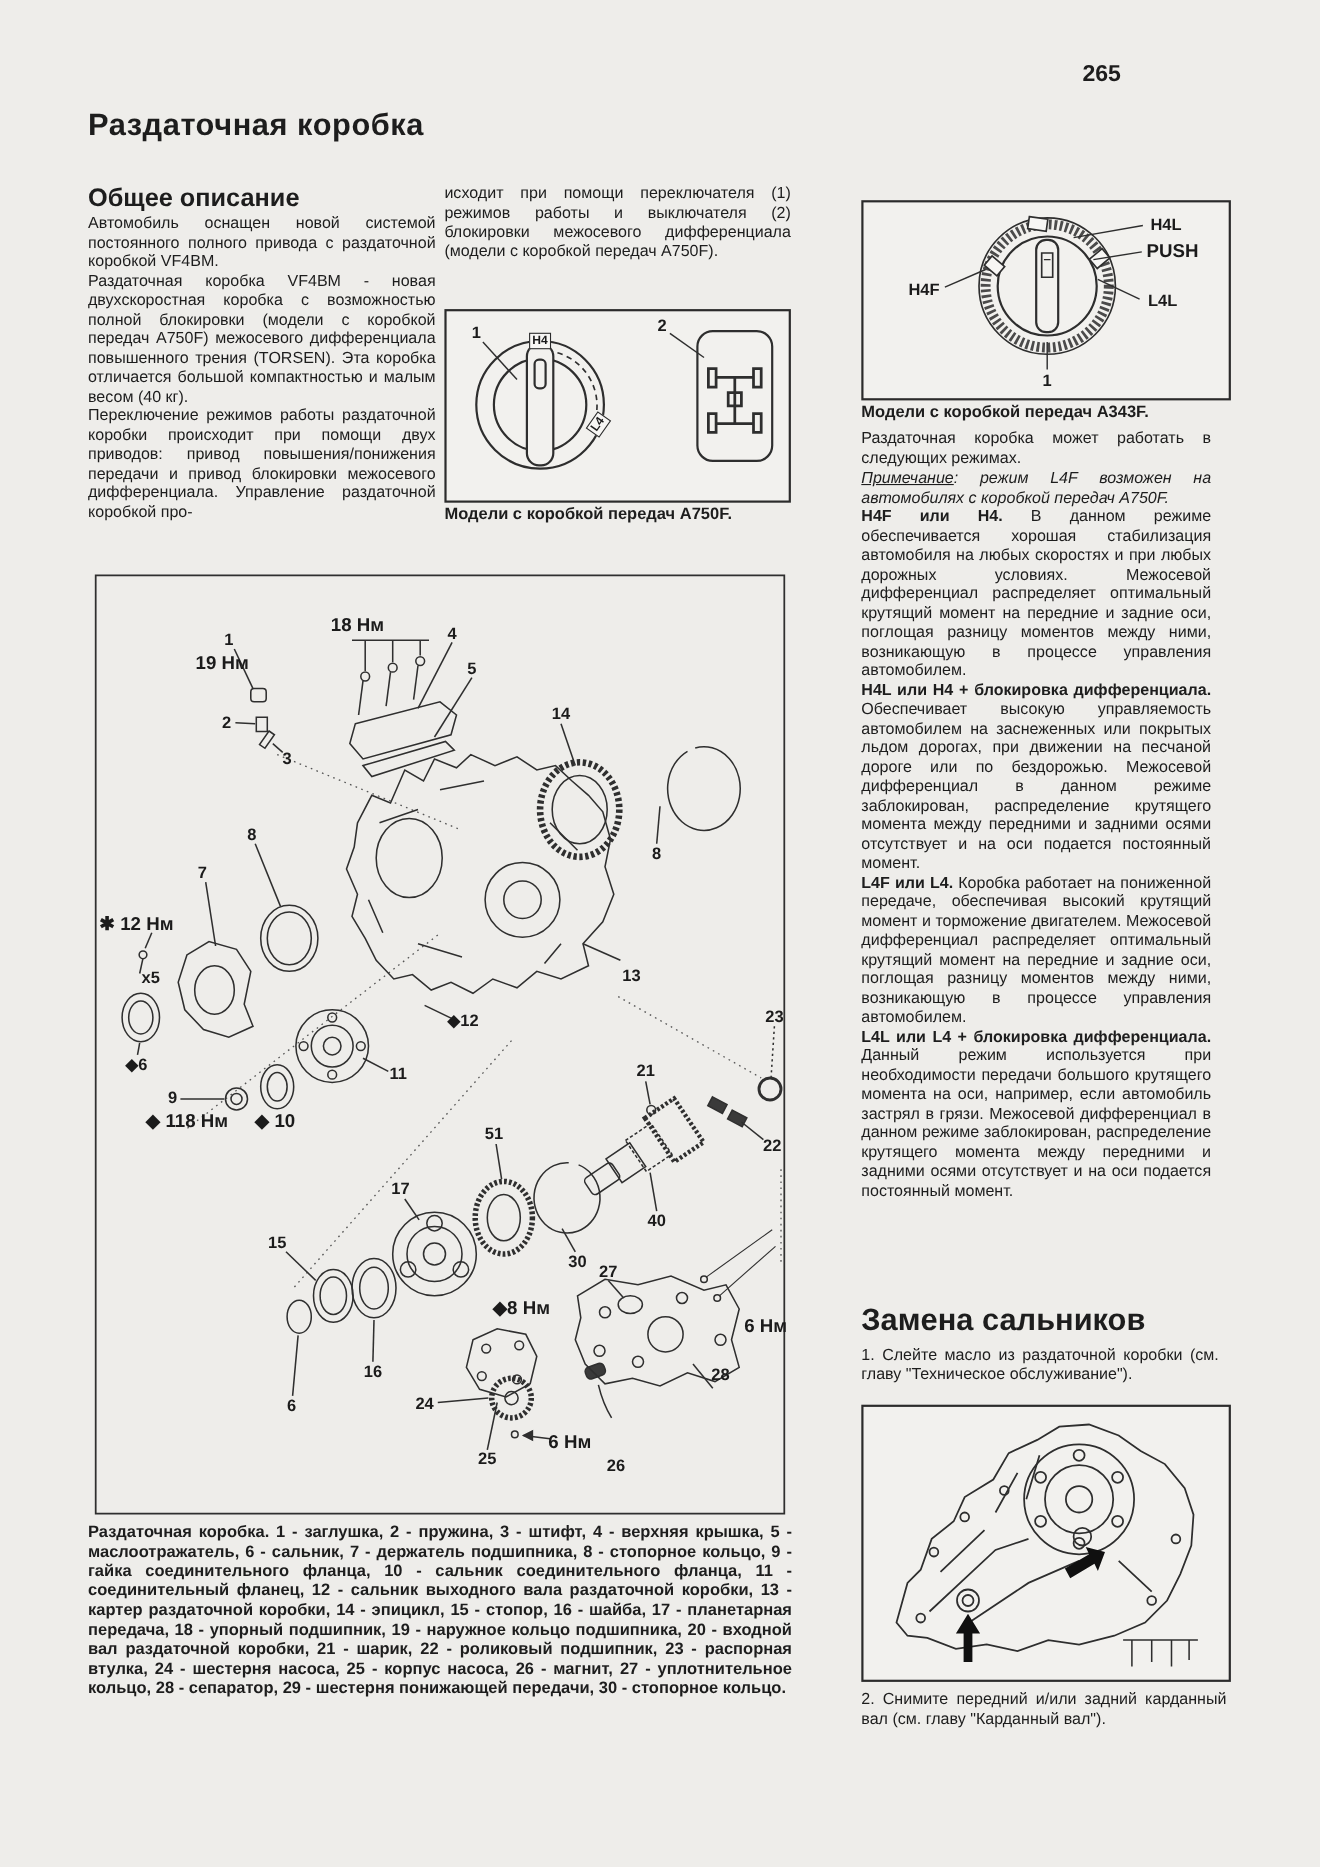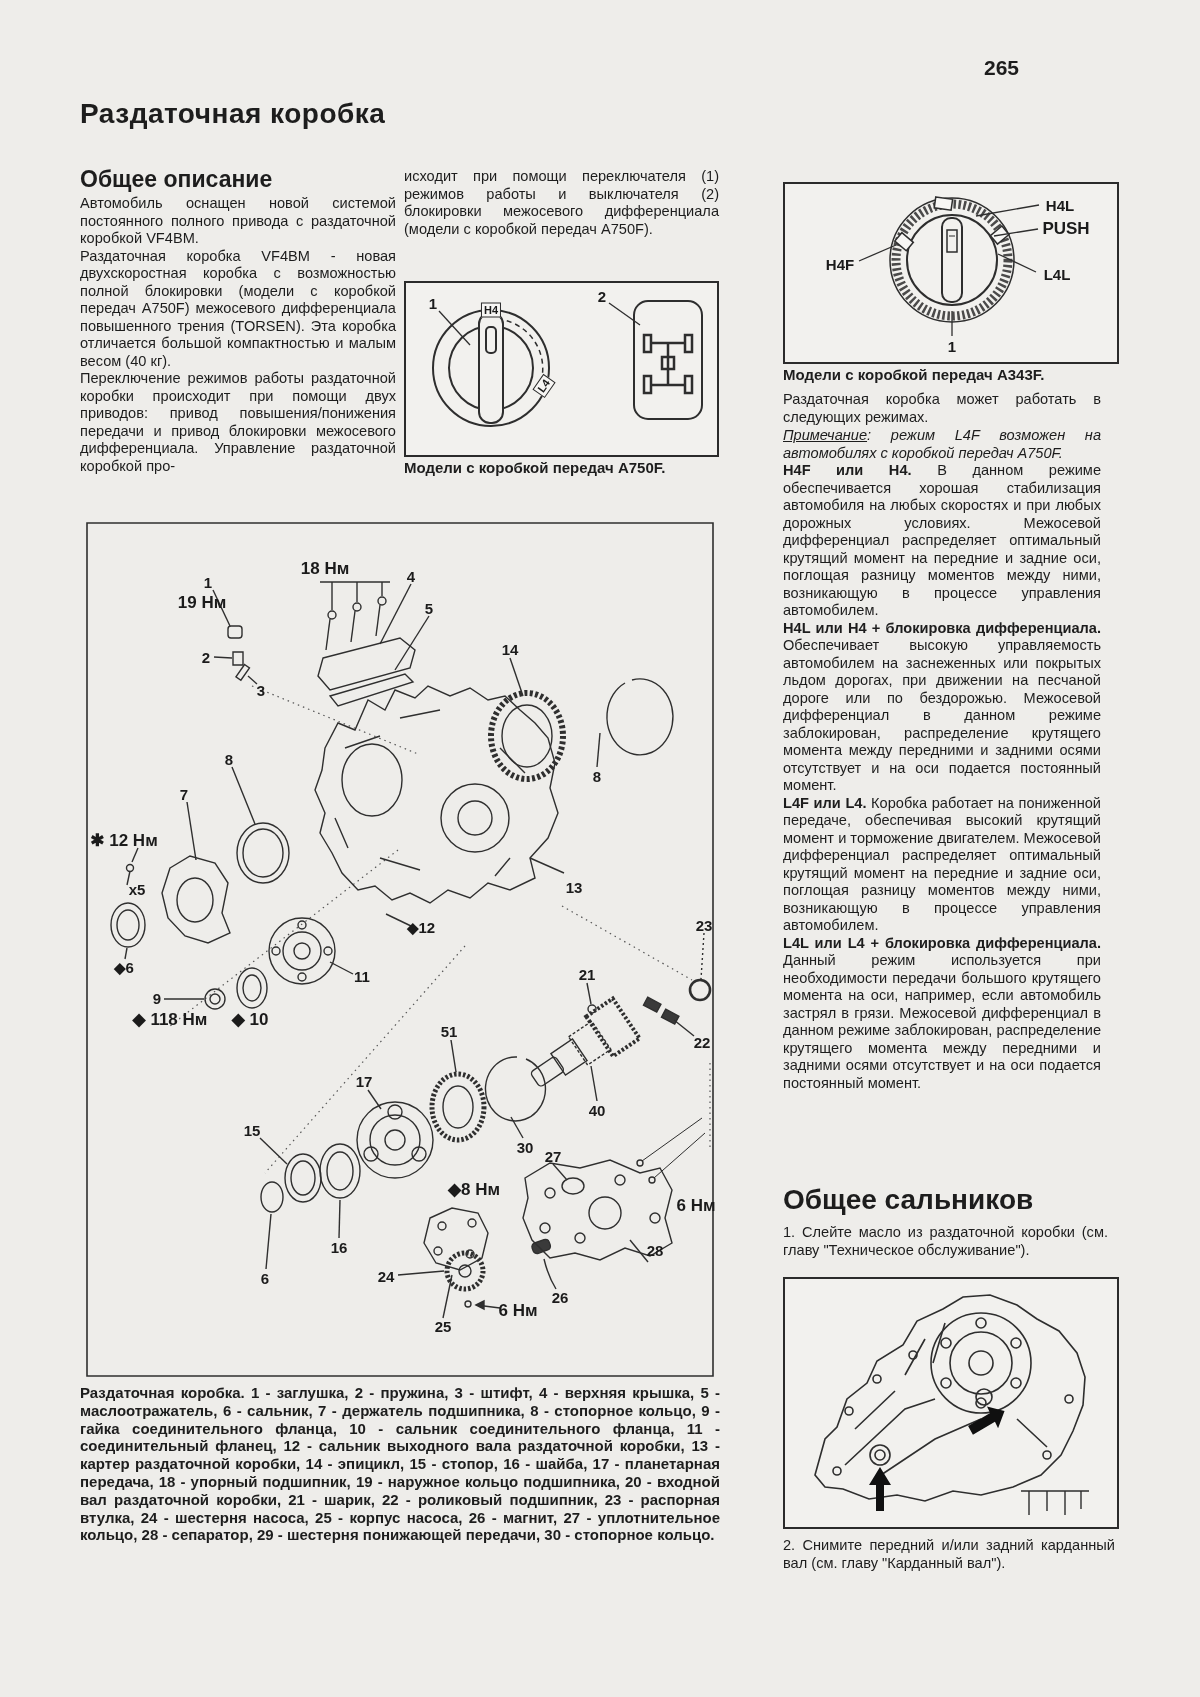--- a/index.html
+++ b/index.html
@@ -113,21 +113,21 @@
   <div class="abs col note" style="left:783px;top:427px;width:318px;">
     <p><span class="u">Примечание</span><span>: режим L4F возможен на автомобилях с коробкой передач A750F.</span></p>
   </div>
   <div class="abs col" style="left:783px;top:462px;width:318px;">
     <p><span class="lead">H4F или H4.</span><span> В данном режиме обеспечивается хорошая стабилизация автомобиля на любых скоростях и при любых дорожных условиях. Межосевой дифференциал распределяет оптимальный крутящий момент на передние и задние оси, поглощая разницу моментов между ними, возникающую в процессе управления автомобилем.</span></p>
     <p><span class="lead">H4L или H4 + блокировка дифференциала.</span><span> Обеспечивает высокую управляемость автомобилем на заснеженных или покрытых льдом дорогах, при движении на песчаной дороге или по бездорожью. Межосевой дифференциал в данном режиме заблокирован, распределение крутящего момента между передними и задними осями отсутствует и на оси подается постоянный момент.</span></p>
     <p><span class="lead">L4F или L4.</span><span> Коробка работает на пониженной передаче, обеспечивая высокий крутящий момент и торможение двигателем. Межосевой дифференциал распределяет оптимальный крутящий момент на передние и задние оси, поглощая разницу моментов между ними, возникающую в процессе управления автомобилем.</span></p>
     <p><span class="lead">L4L или L4 + блокировка дифференциала.</span><span> Данный режим используется при необходимости передачи большого крутящего момента на оси, например, если автомобиль застрял в грязи. Межосевой дифференциал в данном режиме заблокирован, распределение крутящего момента между передними и задними осями отсутствует и на оси подается постоянный момент.</span></p>
   </div>
 
-  <div class="abs h2" style="left:783px;top:1184px;font-size:28px;">Общее сальников</div>
+  <div class="abs h2" style="left:783px;top:1184px;font-size:28px;">Замена сальников</div>
   <div class="abs col" style="left:783px;top:1224px;width:325px;">
     <p>1. Слейте масло из раздаточной коробки (см. главу "Техническое обслуживание").</p>
   </div>
 
   <div class="abs figbox" style="left:783px;top:1277px;width:332px;height:248px;">
     <svg width="332" height="248" viewBox="0 0 332 248">
       <g fill="none" stroke="#2e2e2e" stroke-width="1.6">
         <path d="M30,196 L40,160 L52,148 L62,120 L82,104 L92,82 L118,66 L132,42 L158,30 L178,18 L205,16 L232,26 L252,40 L274,52 L292,74 L300,98 L298,126 L288,152 L276,176 L256,196 L228,208 L196,216 L168,212 L140,222 L112,216 L84,220 L58,210 L40,208 Z"></path>
         <circle cx="196" cy="84" r="50"></circle>
         <circle cx="196" cy="84" r="31"></circle>
@@ -347,19 +347,19 @@
         <div class="fl" style="left: 172px; top: 612px;">15</div>
         <div class="fl" style="left: 259px; top: 729px;">16</div>
         <div class="fl" style="left: 185px; top: 760px;">6</div>
         <div class="fl" style="left: 306px; top: 758px;">24</div>
         <div class="fl sm" style="left: 394px; top: 671px;">◆8 Нм</div>
         <div class="fl" style="left: 473px; top: 638px;">27</div>
         <div class="fl" style="left: 575px; top: 732px; text-align: center;">28</div>
         <div class="fl sm" style="left: 616px; top: 688px;">6 Нм</div>
         <div class="fl" style="left: 363px; top: 808px;">25</div>
         <div class="fl sm" style="left: 438px; top: 793px;">6 Нм</div>
-        <div class="fl" style="left: 480px; top: 779px;">26</div>
+        <div class="fl" style="left: 480px; top: 815px;">26</div>
       </div>
   </div>
 
   <div class="abs dcap" style="left:80px;top:1384px;width:640px;">Раздаточная коробка. 1 - заглушка, 2 - пружина, 3 - штифт, 4 - верхняя крышка, 5 - маслоотражатель, 6 - сальник, 7 - держатель подшипника, 8 - стопорное кольцо, 9 - гайка соединительного фланца, 10 - сальник соединительного фланца, 11 - соединительный фланец, 12 - сальник выходного вала раздаточной коробки, 13 - картер раздаточной коробки, 14 - эпицикл, 15 - стопор, 16 - шайба, 17 - планетарная передача, 18 - упорный подшипник, 19 - наружное кольцо подшипника, 20 - входной вал раздаточной коробки, 21 - шарик, 22 - роликовый подшипник, 23 - распорная втулка, 24 - шестерня насоса, 25 - корпус насоса, 26 - магнит, 27 - уплотнительное кольцо, 28 - сепаратор, 29 - шестерня понижающей передачи, 30 - стопорное кольцо.</div>
 
 </div>
 
 </body></html>

